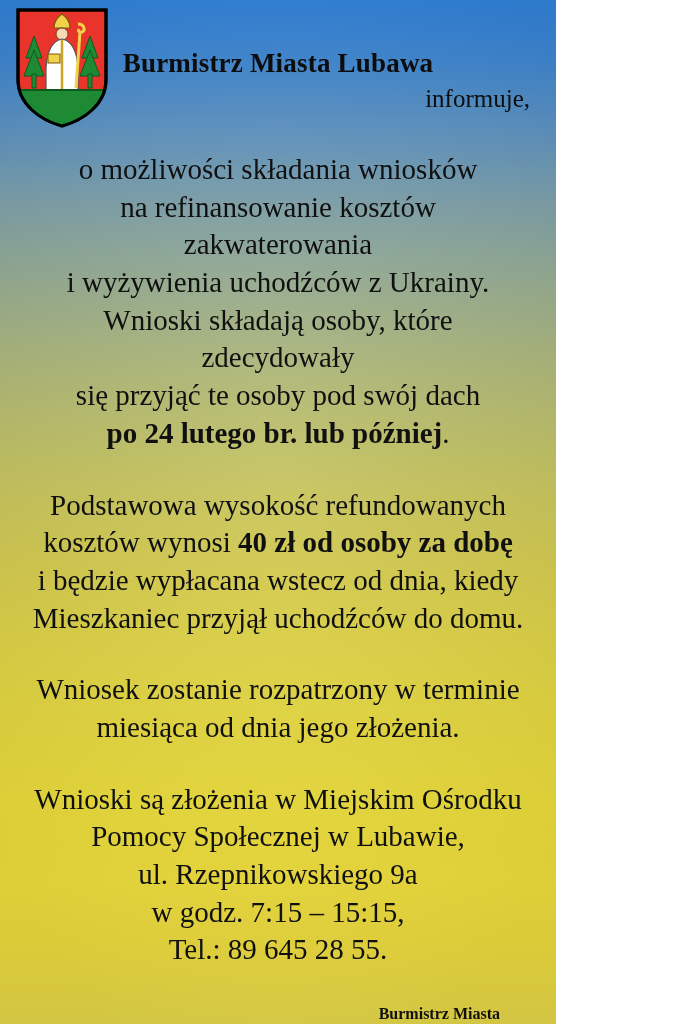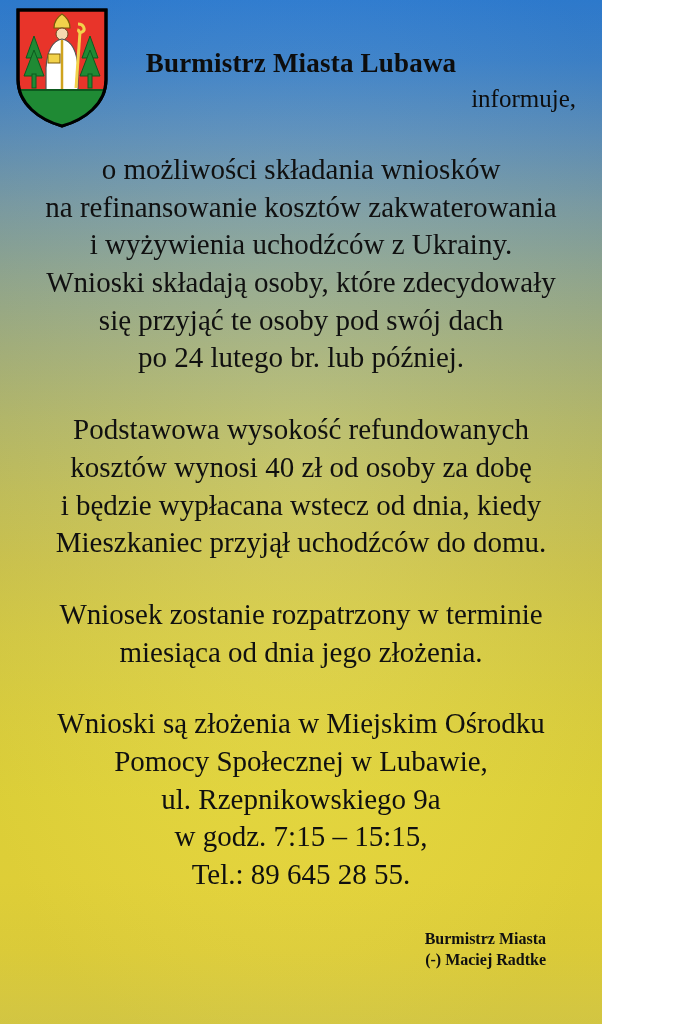--- a/index.html
+++ b/index.html
@@ -9,21 +9,21 @@
   body {
     width: 683px;
     height: 1024px;
     overflow: hidden;
     font-family: "Liberation Serif", serif;
     background: #ffffff;
   }
 
   #poster {
     position: relative;
-    width: 602px;
+    width: 556px;
     height: 1024px;
     box-sizing: border-box;
     
     background:
       linear-gradient(to bottom,
         #2f7fd6 0%,
         #3f86cf 6%,
         #5f93bf 13%,
         #7ea0a8 20%,
         #95ab92 27%,
@@ -84,21 +84,21 @@
 
   .para {
     text-align: center;
     font-size: 29px;
     line-height: 1.30;
     color: #101010;
   }
   .para.first { margin-top: 38px; }
   .para.block { margin-top: 34px; }
 
-  .para b { font-weight: normal; }
+  .para b { font-weight: bold; }
 
   .sign {
     text-align: right;
     font-weight: bold;
     font-size: 16px;
     line-height: 1.35;
     color: #101010;
     margin-top: 34px;
     padding-right: 30px;
   }

